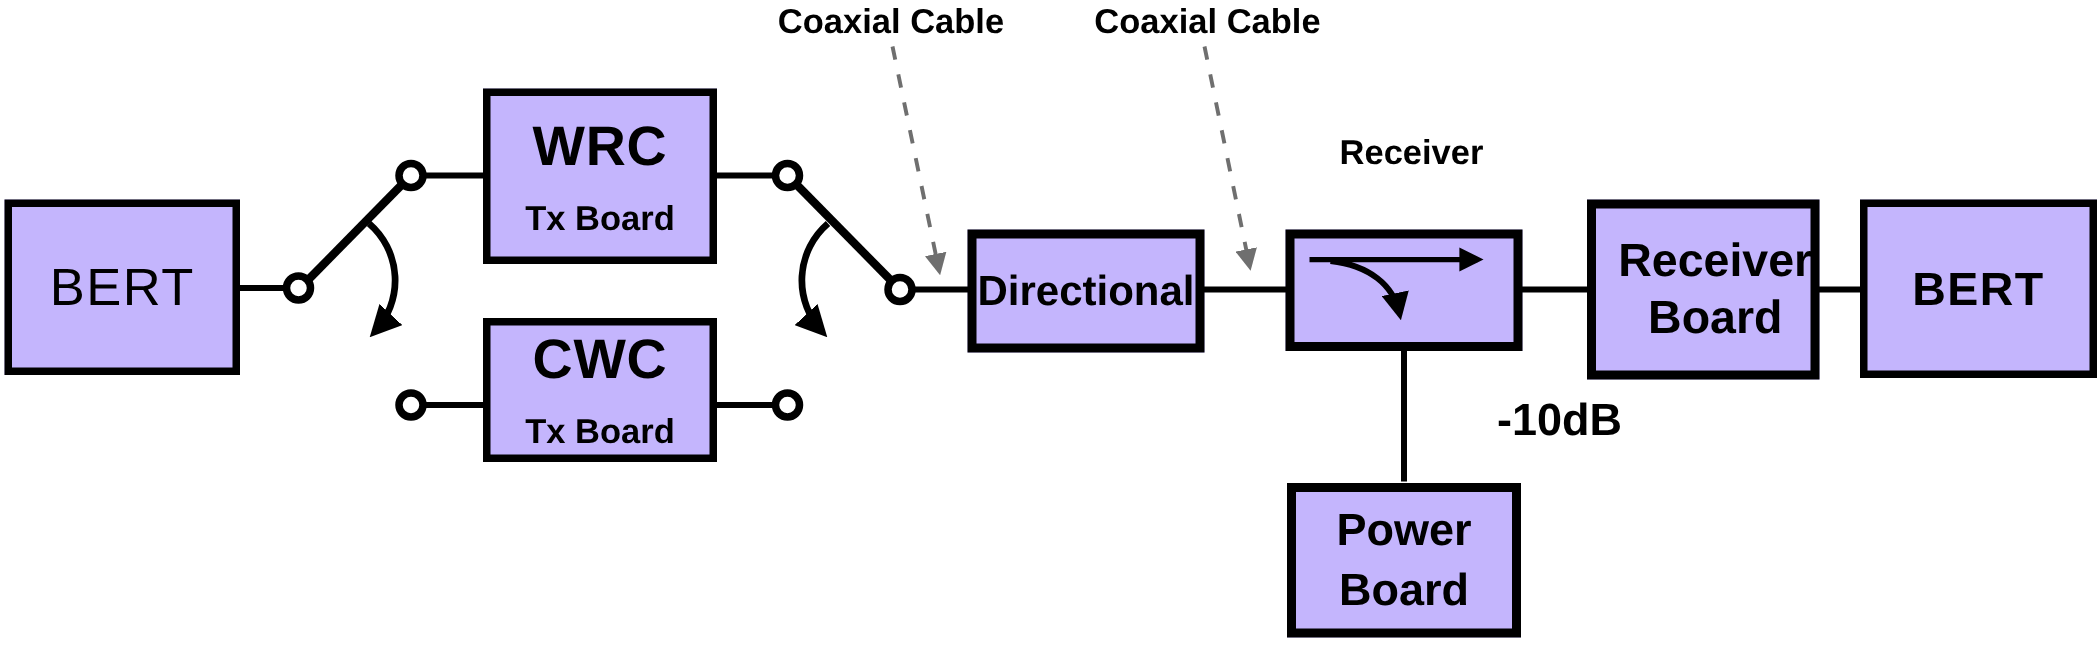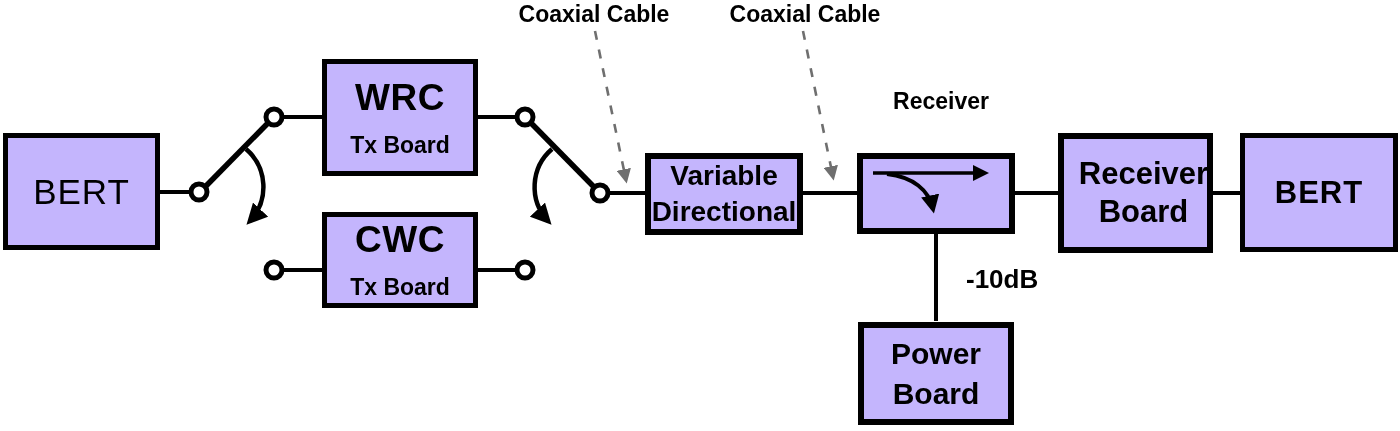--- a/index.html
+++ b/index.html
@@ -20,21 +20,21 @@
   .lbl{position:absolute;text-align:center;font-weight:700;z-index:2;white-space:nowrap;}
   .t-bert-l{font-size:35px;font-weight:400;letter-spacing:1px;}
   .t-big{font-size:37px;font-weight:700;letter-spacing:0.5px;}
   .t-sub{font-size:23px;font-weight:700;margin-top:13px;text-align:right;}
   .t-att{font-size:28px;font-weight:700;line-height:36px;}
   .t-rcv{font-size:31px;font-weight:700;line-height:38px;}
   .t-bert-r{font-size:31px;font-weight:700;letter-spacing:1px;}
   .t-pwr{font-size:30px;font-weight:700;line-height:40px;}
   .t-coax{font-size:23px;}
   .t-dc{font-size:23px;line-height:28px;}
-  .t-db{font-size:26px;}
+  .t-db{font-size:30px;margin-left:32px;}
   svg.overlay{position:absolute;left:0;top:0;z-index:5;pointer-events:none;}
 </style>
 </head>
 <body>
 
 <div class="stage">
 
   <div class="box" style="left:3px;top:133px;width:157px;height:117px;">
     <span class="t-bert-l">BERT</span>
   </div>
@@ -43,21 +43,20 @@
     <span class="t-big">WRC</span>
     <span class="t-sub">Tx Board</span>
   </div>
 
   <div class="box" style="left:322px;top:212px;width:156px;height:96px;">
     <span class="t-big">CWC</span>
     <span class="t-sub">Tx Board</span>
   </div>
 
   <div class="box" style="left:645px;top:153px;width:158px;height:82px;border-width:6px;">
-    <span class="t-att">Variable</span>
     <span class="t-att">Directional</span>
   </div>
 
   <div class="box" style="left:857px;top:153px;width:158px;height:81px;border-width:6px;"></div>
 
   <div class="box" style="left:1058px;top:133px;width:155px;height:120px;border-width:6px;padding-left:16px;">
     <span class="t-rcv">Receiver</span>
     <span class="t-rcv">Board</span>
   </div>
 

